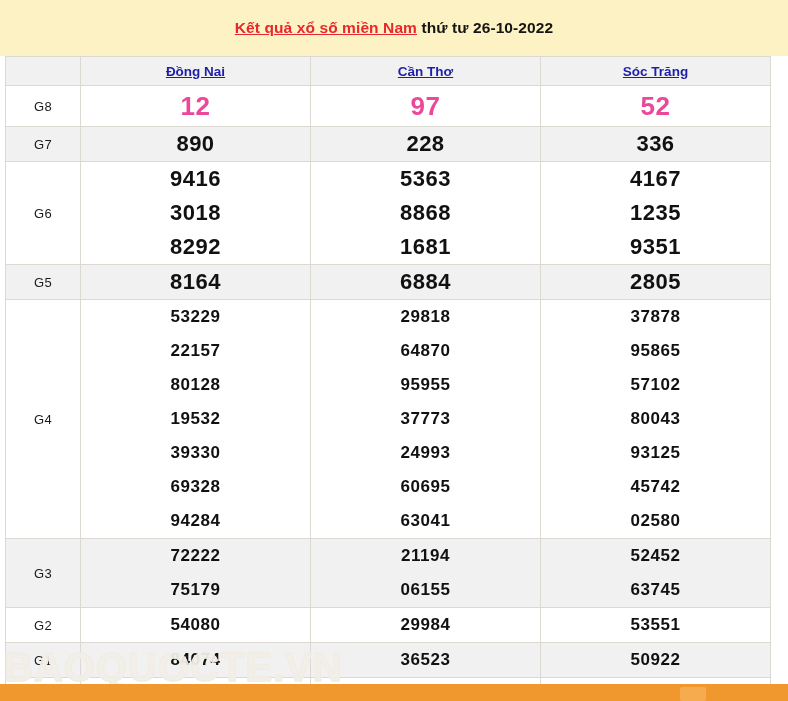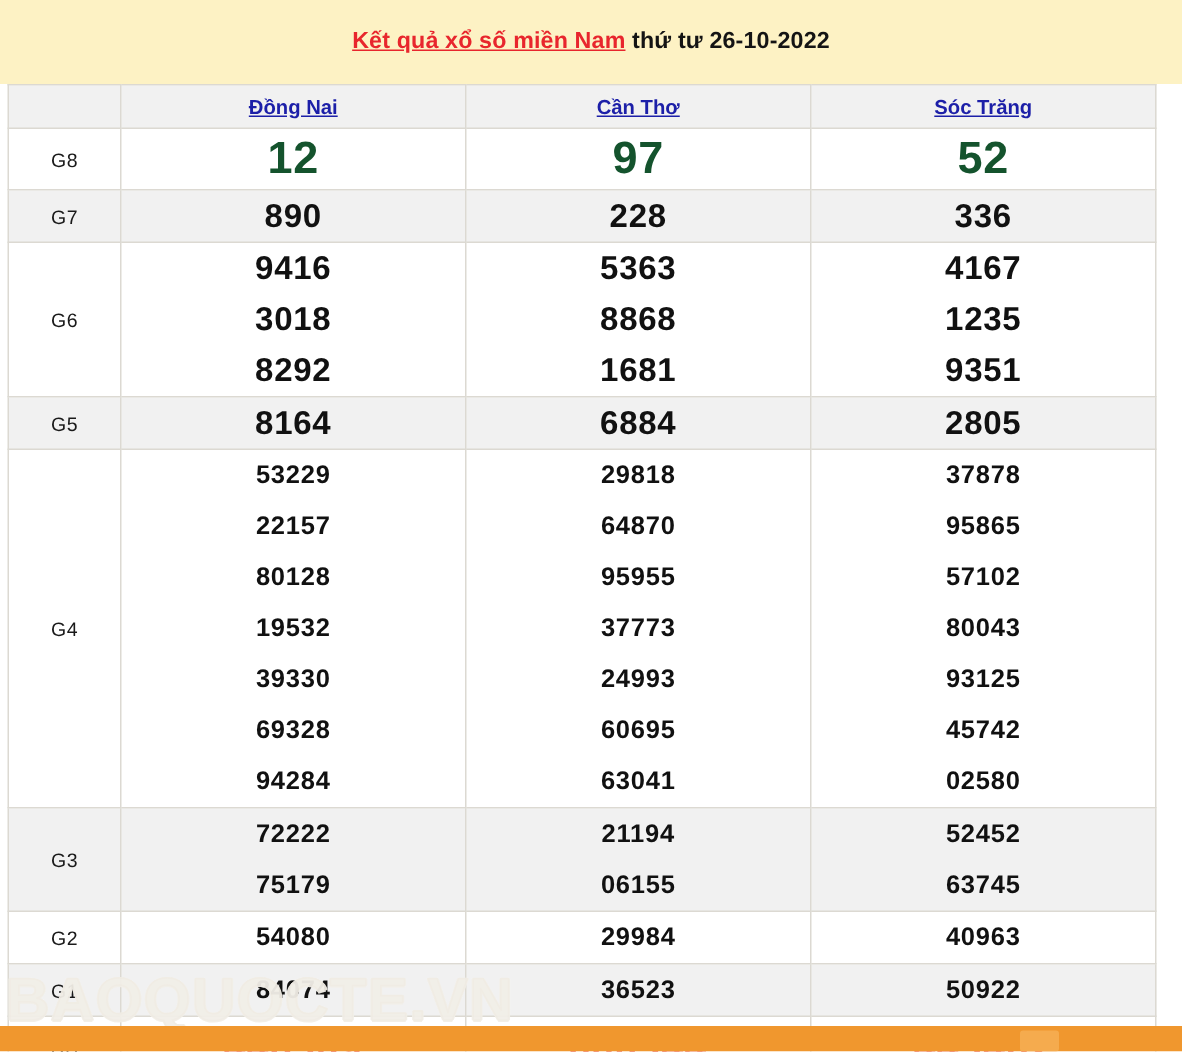--- a/index.html
+++ b/index.html
@@ -90,22 +90,22 @@
     font-size: 22px;
     font-weight: bold;
     color: #111111;
     line-height: 34px;
     letter-spacing: 0.5px;
   }
   .num.small {
     font-size: 17px;
   }
   .num.red {
-    color: #14532d;
-    font-size: 30px;
+    color: #ec4899;
+    font-size: 26px;
     line-height: 40px;
   }
   .num.db {
     color: #e8301f;
     font-size: 26px;
     line-height: 40px;
     letter-spacing: 1px;
   }
 
   tr.shade > td { background: #f1f1f1; }
@@ -283,21 +283,21 @@
         </tr>
         <tr class="plain">
           <td class="label">G2</td>
           <td class="multi">
             <span class="num small">54080</span>
           </td>
           <td class="multi">
             <span class="num small">29984</span>
           </td>
           <td class="multi">
-            <span class="num small">40963</span>
+            <span class="num small">53551</span>
           </td>
         </tr>
         <tr class="shade">
           <td class="label">G1</td>
           <td class="multi">
             <span class="num small">84074</span>
           </td>
           <td class="multi">
             <span class="num small">36523</span>
           </td>

